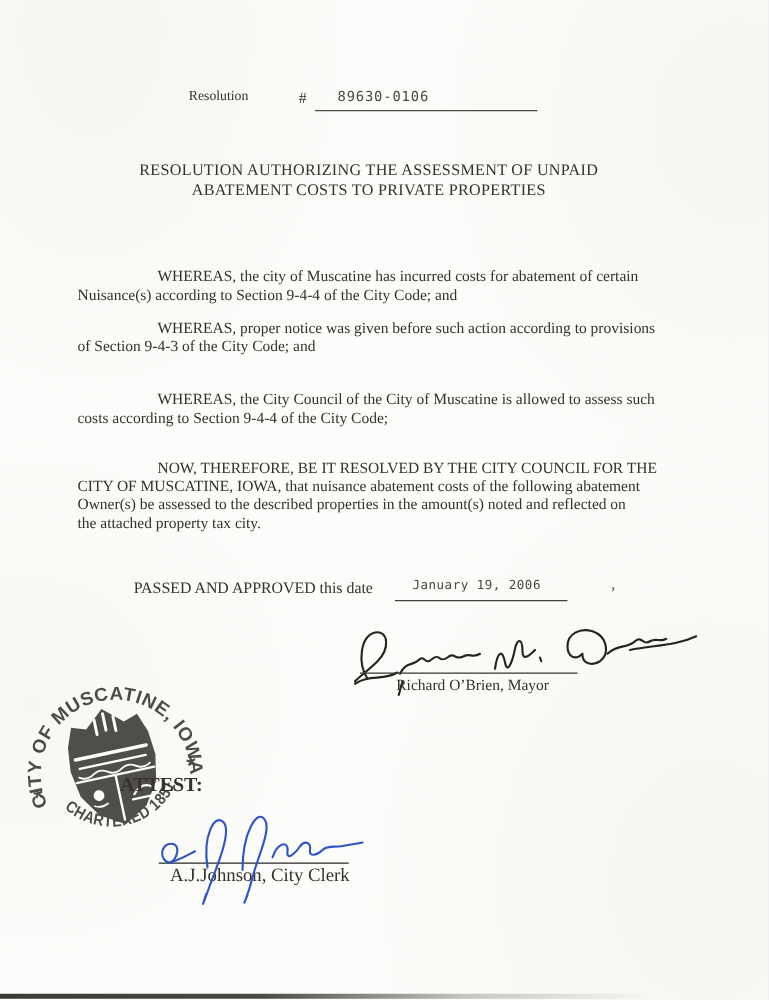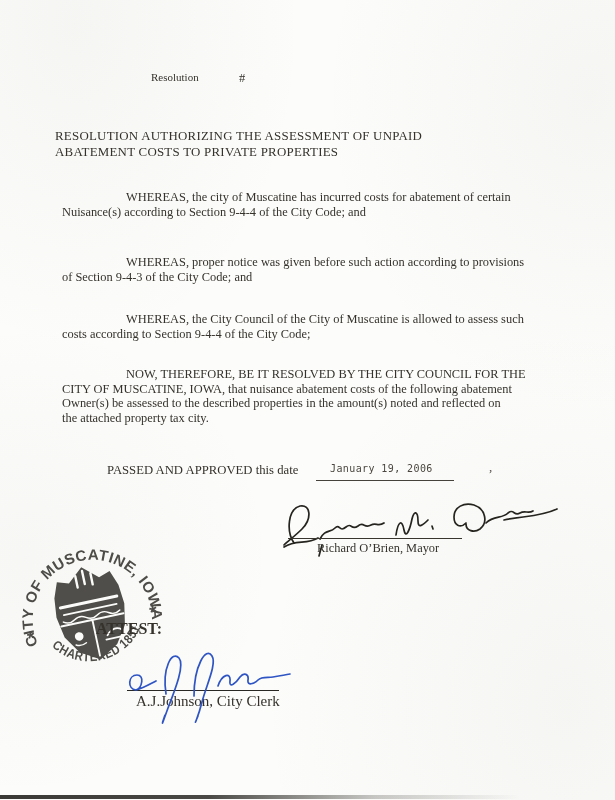--- a/index.html
+++ b/index.html
@@ -21,26 +21,26 @@
       var(--paper);
   }
   .abs{position:absolute;}
   
   .res-label{left:151px;top:71px;font-size:11px;}
   .res-hash{left:239px;top:71px;font-size:12.5px;}
   .res-line{left:252px;top:66px;width:178px;height:22px;border-bottom:1.4px solid #4e4a44;}
   .typed{font-family:"DejaVu Sans Mono", monospace;color:var(--typed);}
   .res-number{display:block;padding:5px 0 0 18px;font-size:11px;letter-spacing:0.7px;}
   
-  .title{left:55px;top:129px;width:480px;text-align:left;font-size:12.9px;line-height:15.9px;letter-spacing:0.25px;}
+  .title{left:55px;top:129px;width:480px;text-align:center;font-size:12.9px;line-height:15.9px;letter-spacing:0.25px;}
   
   .para{left:62px;width:494px;font-size:12.4px;line-height:14.7px;}
   .para .line{white-space:nowrap;}
   .para .indent{padding-left:64px;}
-  .p1{top:190px;} .p2{top:255px;} .p3{top:312px;} .p4{top:367px;}
+  .p1{top:214px;} .p2{top:255px;} .p3{top:312px;} .p4{top:367px;}
   
   .passed-label{left:107px;top:463px;font-size:12.7px;}
   .passed-line{left:316px;top:459px;width:138px;height:21px;border-bottom:1.4px solid #45423c;}
   .passed-date{display:block;padding:4px 0 0 14px;font-size:10px;letter-spacing:0.4px;white-space:nowrap;}
   .stray-mark{left:489px;top:459px;font-size:13px;color:#55514b;}
   
   .sig-mayor{left:278px;top:496px;width:285px;height:62px;}
   .mayor-line{left:288px;top:538px;width:174px;border-top:1.3px solid #38352f;}
   .mayor-printed{left:317px;top:541px;font-size:12.4px;}
   
@@ -59,20 +59,23 @@
   .seal-text{font-family:"Liberation Sans", sans-serif;font-weight:bold;fill:var(--seal);}
   .seal-detail{fill:none;stroke:var(--paper);stroke-linecap:round;}
 </style>
 </head>
 <body>
 
 <div class="page">
 
   <span class="abs res-label">Resolution</span>
   <span class="abs res-hash">#</span>
+  <div class="abs res-line">
+    <span class="typed res-number">89630-0106</span>
+  </div>
 
   <div class="abs title">
     <div>RESOLUTION AUTHORIZING THE ASSESSMENT OF UNPAID</div>
     <div>ABATEMENT COSTS TO PRIVATE PROPERTIES</div>
   </div>
 
   <div class="abs para p1">
     <div class="line indent">WHEREAS, the city of Muscatine has incurred costs for abatement of certain</div>
     <div class="line">Nuisance(s) according to Section 9-4-4 of the City Code; and</div>
   </div>

